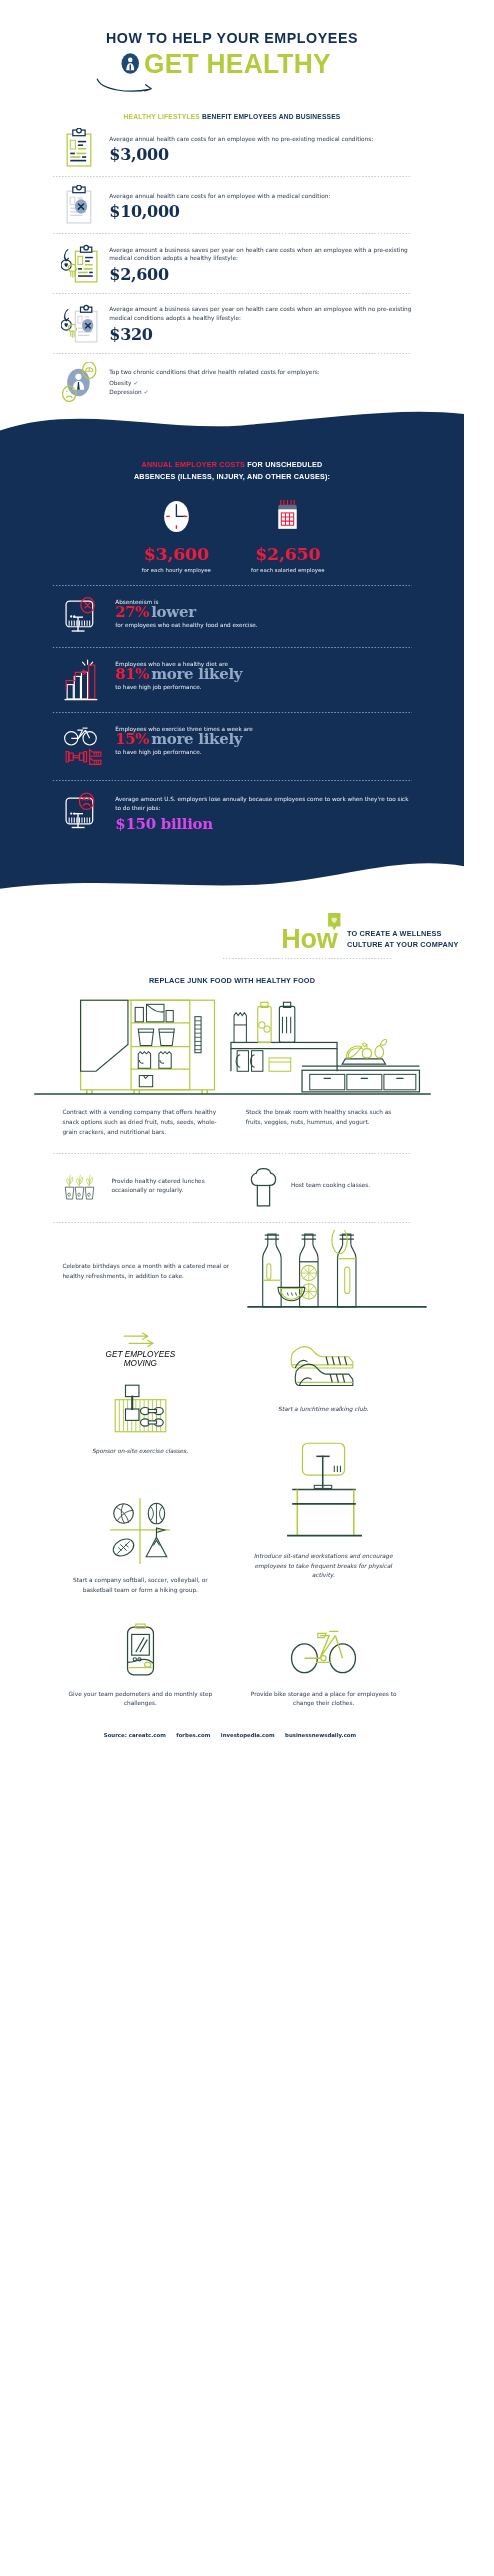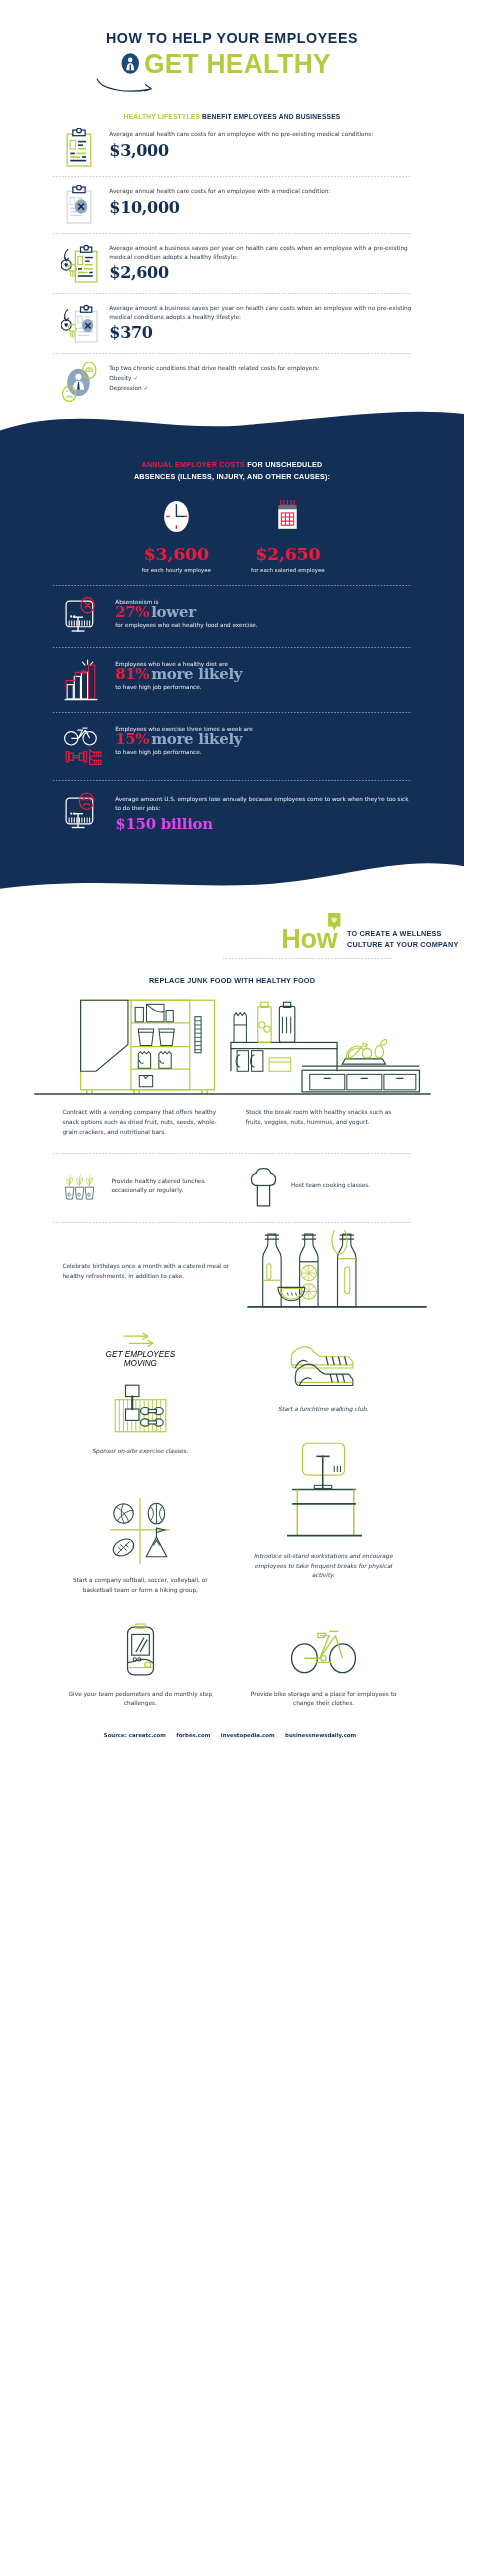--- a/index.html
+++ b/index.html
@@ -40,21 +40,21 @@
   }
   .sec-title .green { color: #b2cc3e; }
   .sec-title-blue {
     text-align:center; color:#fff; font-size:7.2px; font-weight:bold;
     letter-spacing:0.2px; line-height:1.6;
   }
   .sec-title-blue .red { color: #ee1b3c; }
 
   
   .stat-row {
-    display: flex; align-items: flex-start;
+    display: flex; align-items: center;
     padding: 8.2px 49px 8.2px 61px; gap: 10.3px;
   }
   .stat-ico { width: 38px; flex: 0 0 38px; display:flex; align-items:flex-start; justify-content:center;}
   .stat-txt { flex: 1; padding-top: 2.1px; }
   .stat-desc {
     font-size: 5.8px; color: #2b3a4b; line-height: 1.52;
     font-family: "DejaVu Sans", sans-serif;
   }
   .stat-big {
     font-size: 16px; font-weight: bold; color: #132f55;
@@ -275,21 +275,21 @@
         <rect x="46" y="35" width="16" height="2.5" fill="#d3d7dc"></rect>
         <rect x="33" y="50" width="29" height="2.5" fill="#d3d7dc"></rect>
         <rect x="33" y="57" width="29" height="2.5" fill="#d3d7dc"></rect>
         <rect x="33" y="64" width="22" height="2.5" fill="#d3d7dc"></rect>
         <ellipse cx="52" cy="46" rx="11" ry="13" fill="#8fa4c0"></ellipse>
         <path d="M48 42 L57 51 M57 42 L48 51" stroke="#132f55" stroke-width="2.8" stroke-linecap="round"></path>
       </svg>
     </div>
     <div class="stat-txt">
       <div class="stat-desc">Average amount a business saves per year on health care costs when an employee with no pre-existing medical conditions adopts a healthy lifestyle:</div>
-      <div class="stat-big">$370</div>
+      <div class="stat-big">$320</div>
     </div>
   </div>
   <div class="dotted"></div>
 
   <div class="stat-row">
     <div class="stat-ico">
       <svg width="38" height="40" viewBox="0 0 74 78">
         <ellipse cx="34" cy="40" rx="22" ry="27" fill="#8fa4c0"></ellipse>
         <circle cx="34" cy="29" r="6" fill="#fff"></circle>
         <path d="M23 54 C23 42, 28 37, 34 37 C40 37, 45 42, 45 54 Z" fill="#fff"></path>

